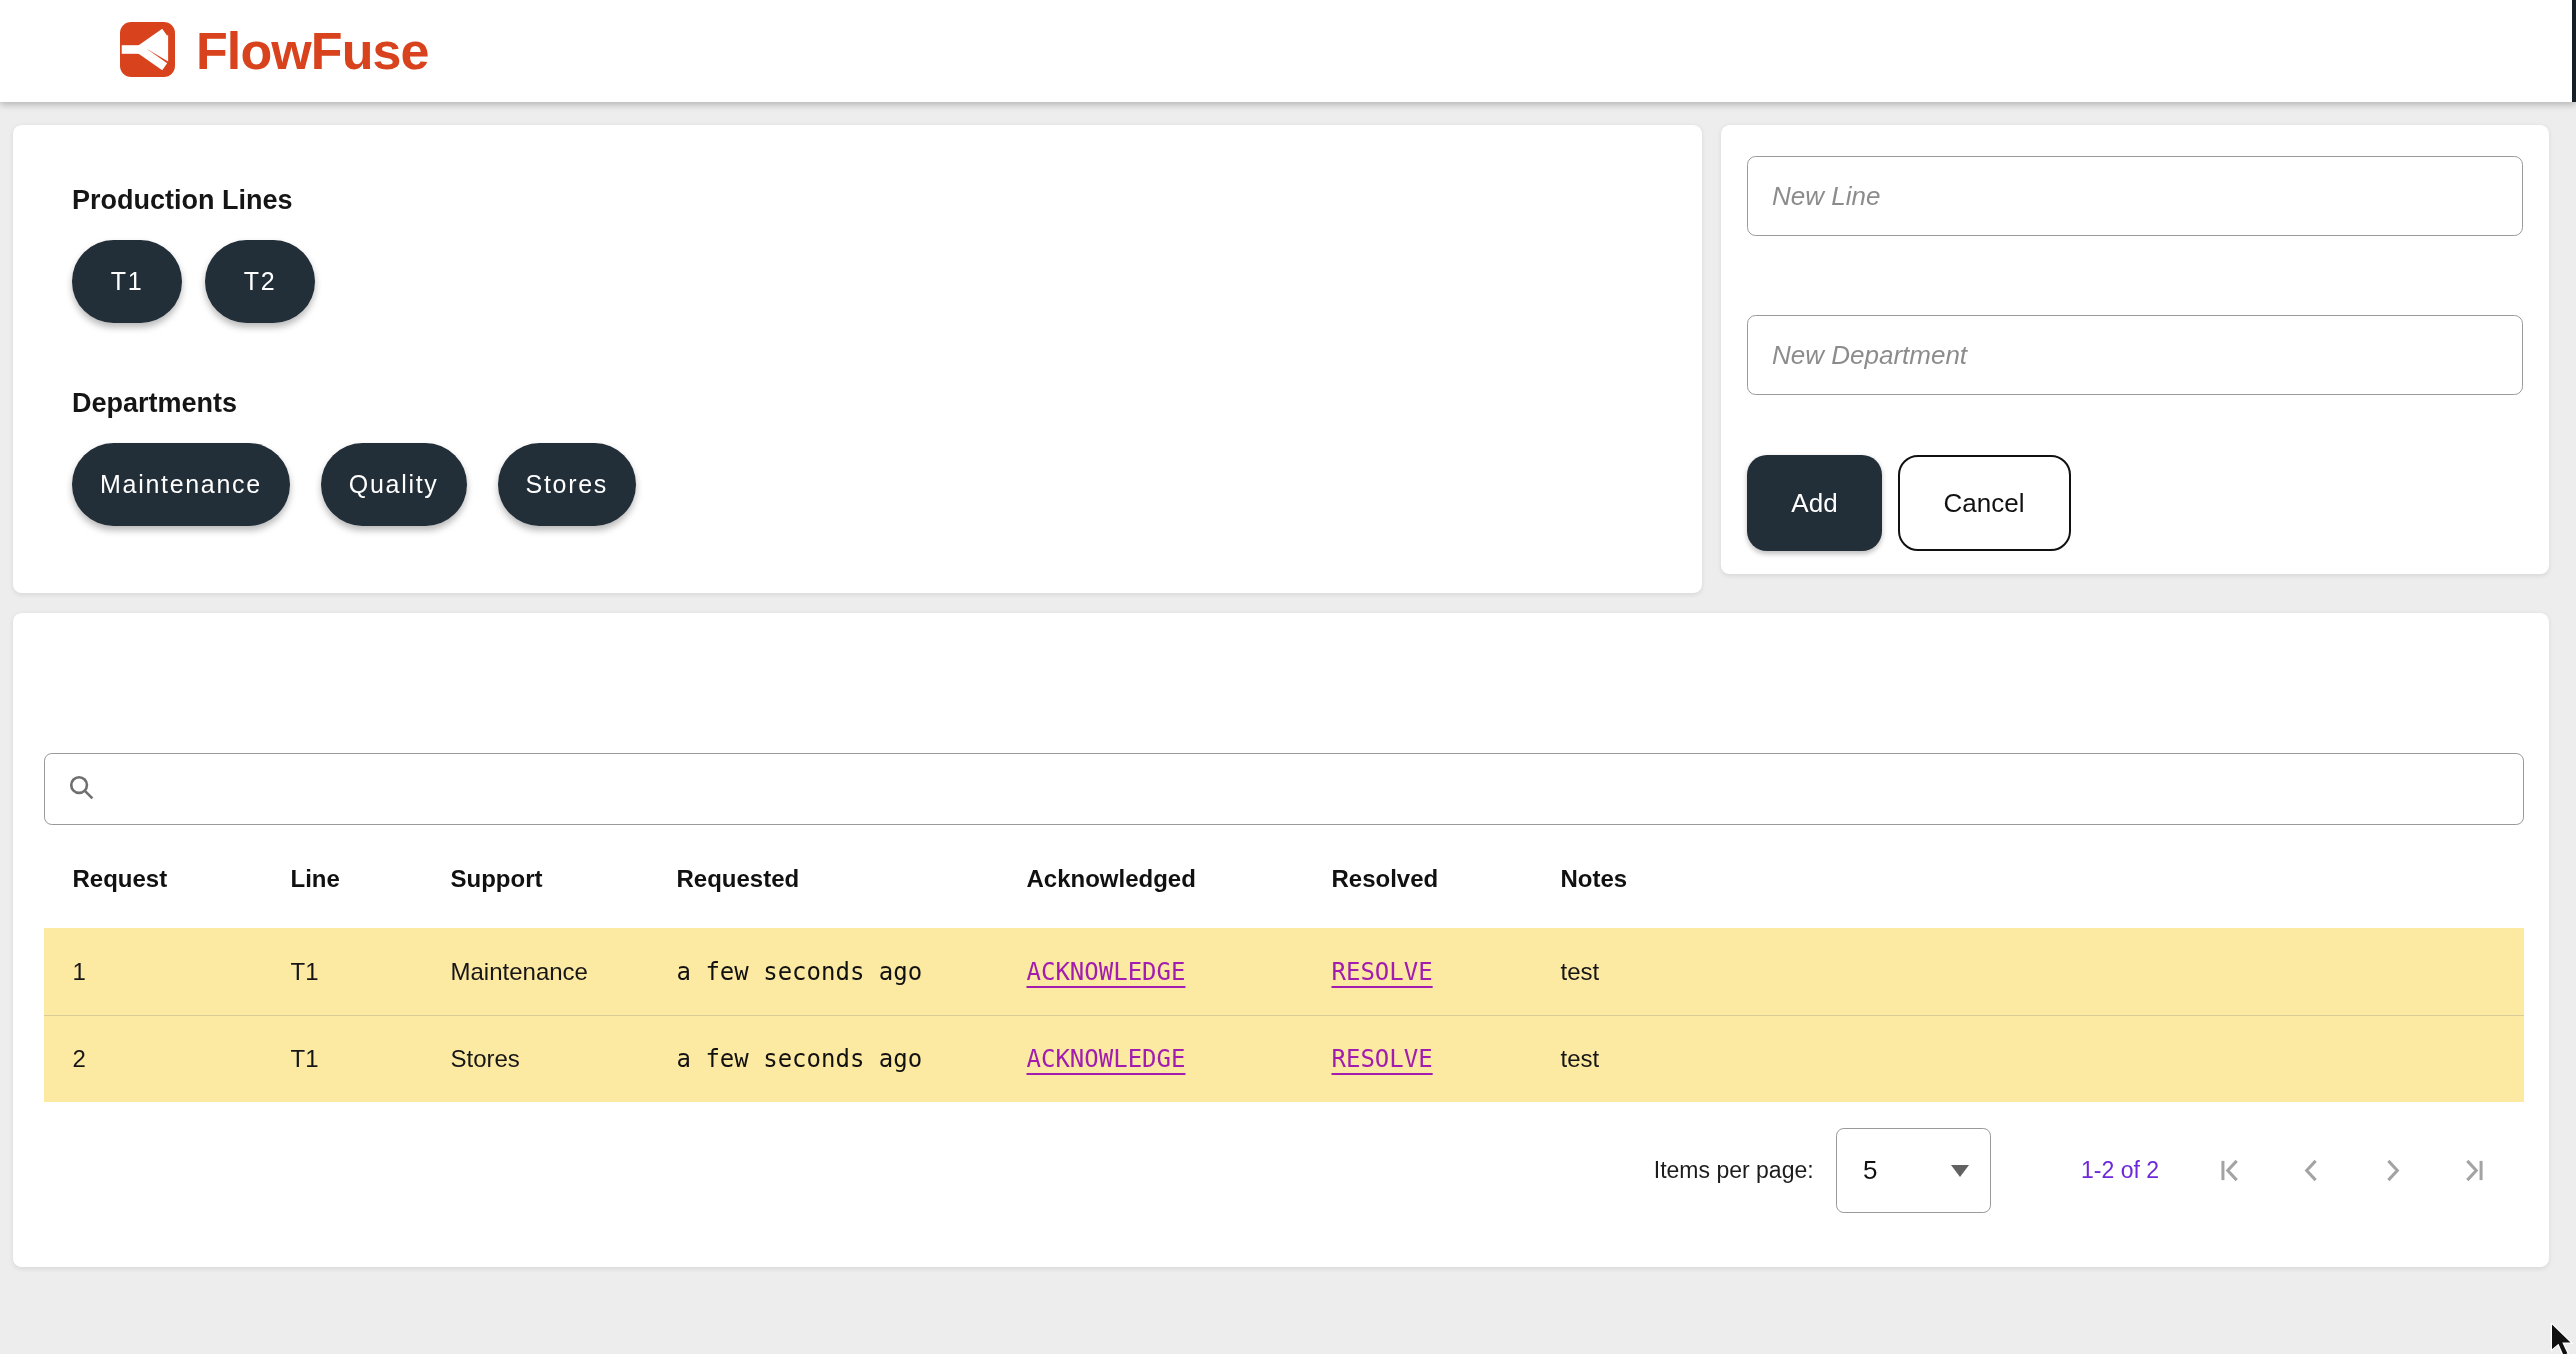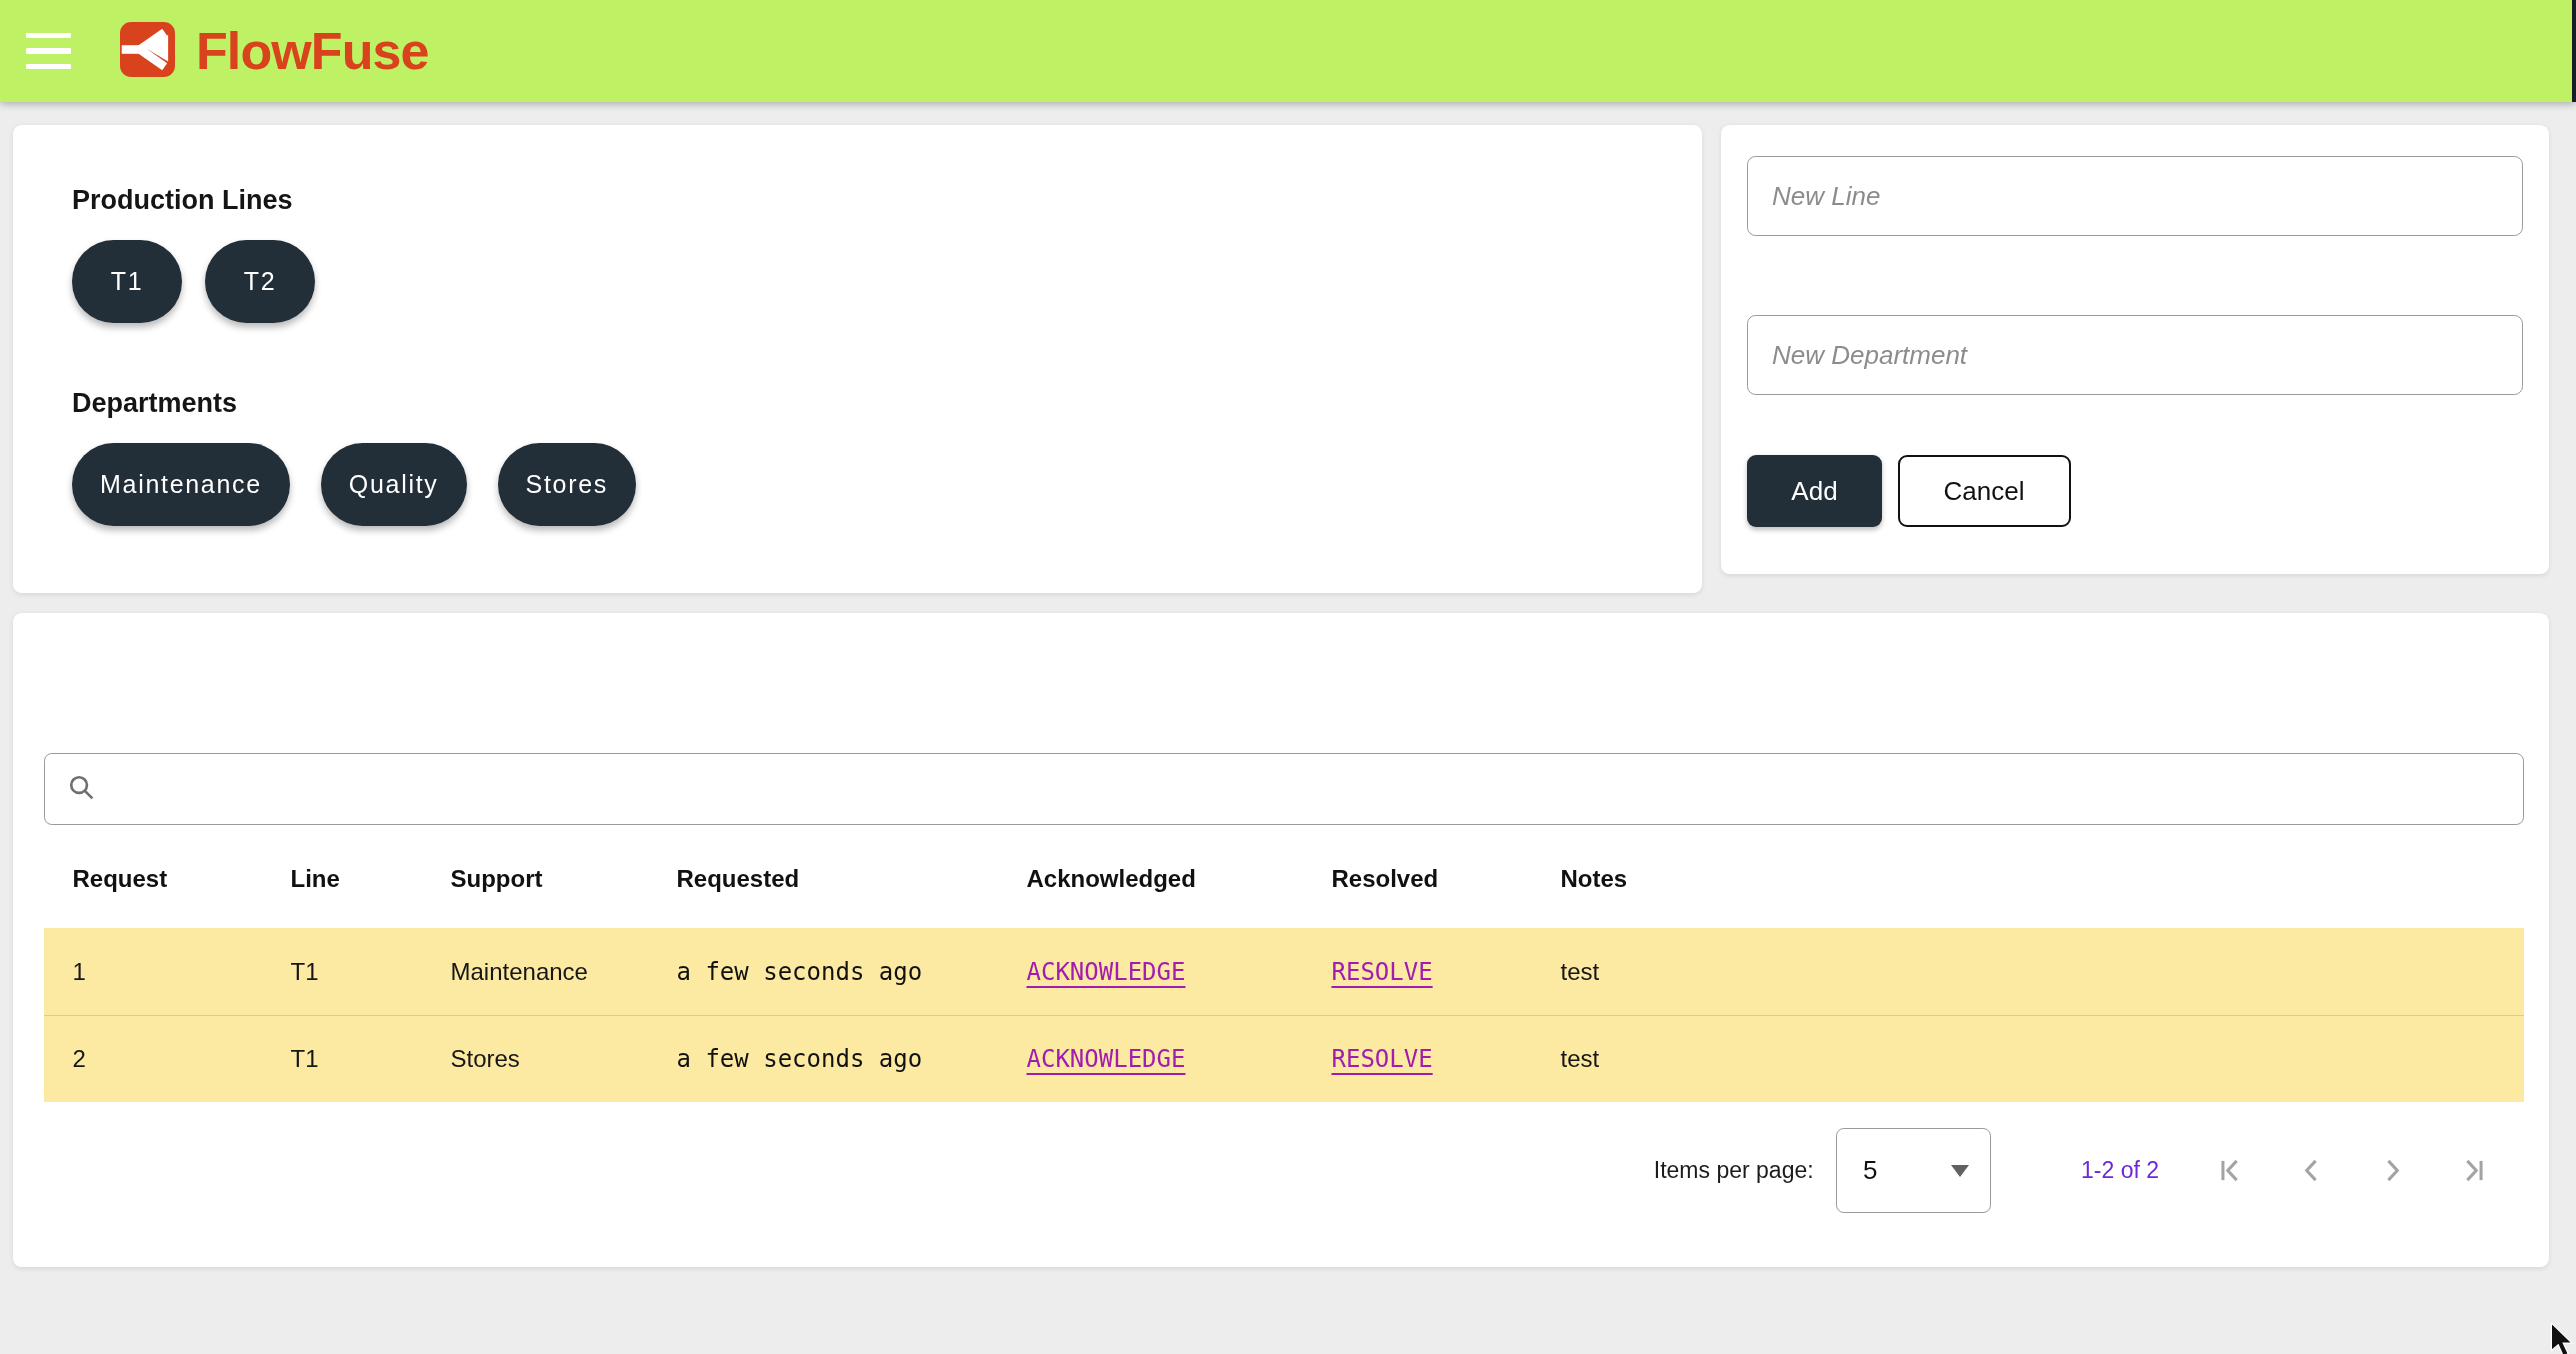--- a/index.html
+++ b/index.html
@@ -7,21 +7,21 @@
   body {
     background: #ededed;
     font-family: "Liberation Sans", sans-serif;
     overflow: hidden;
     position: relative;
   }
 
   
   .navbar {
     height: 102px;
-    background: #bef264;
+    background: #ffffff;
     display: flex;
     align-items: center;
     padding-left: 26px;
     box-shadow: 0 2.6px 7px rgba(0,0,0,0.25);
     position: relative;
   }
   .hamburger {
     width: 45px;
     display: flex;
     flex-direction: column;
@@ -104,24 +104,24 @@
     padding: 0 24px;
     outline: none;
     background: #fff;
     display: block;
     font-style: italic;
   }
   .text-field::placeholder { color: #8c8c8c; opacity: 1; }
   .field-gap { height: 79px; }
   .form-buttons { margin-top: 60px; display: flex; gap: 15.5px; }
   .btn {
-    height: 72px;
+    height: 96px;
     font-size: 26px;
     font-family: "Liberation Sans", sans-serif;
-    border-radius: 9px;
+    border-radius: 20px;
     cursor: pointer;
   }
   .btn-add {
     width: 135px;
     background: #222e38;
     color: #fff;
     border: none;
     box-shadow: 0 2.6px 5.2px rgba(0,0,0,0.25);
   }
   .btn-cancel {

